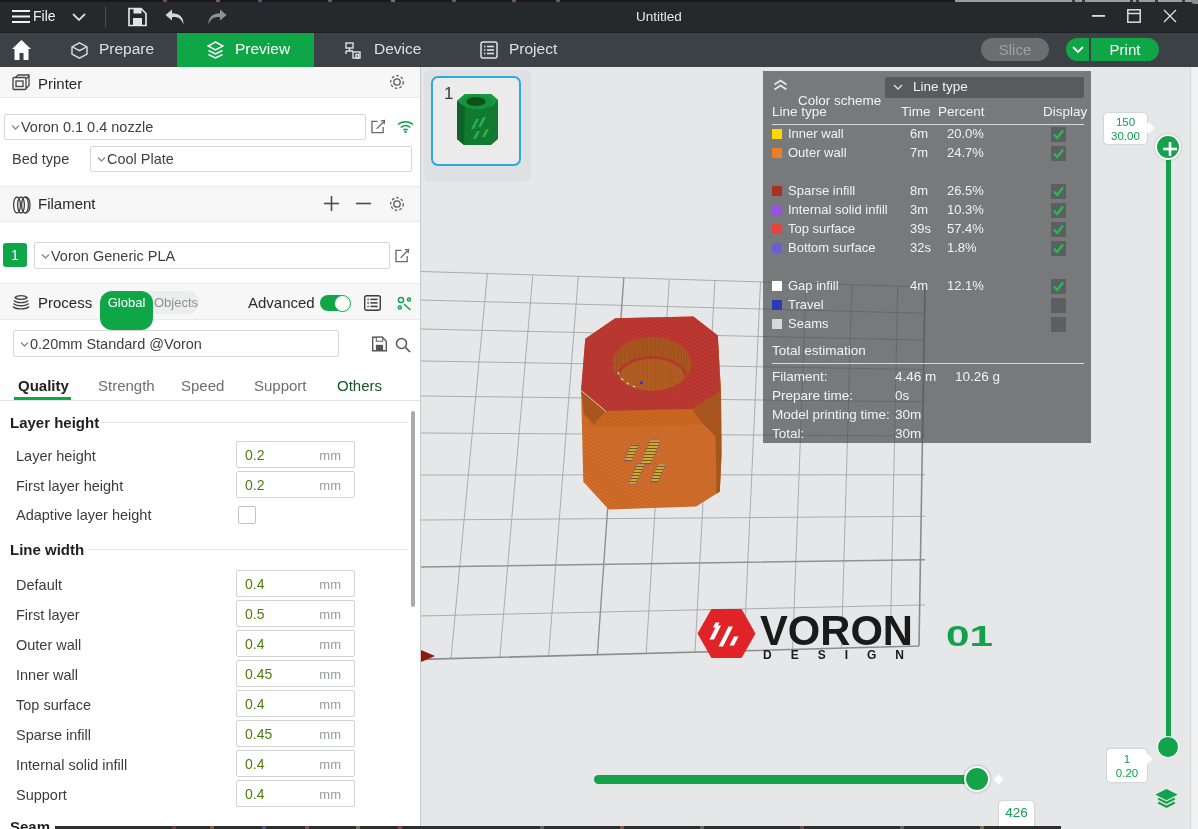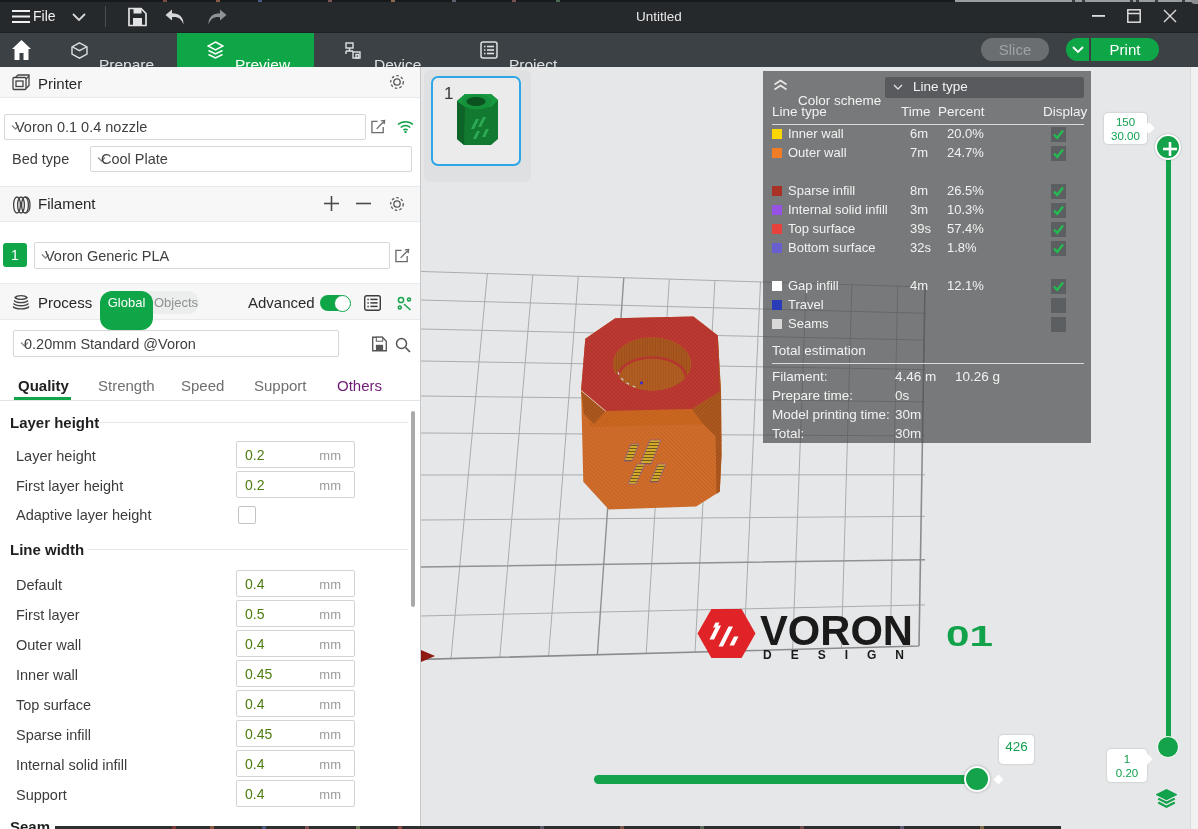--- a/index.html
+++ b/index.html
@@ -3,32 +3,32 @@
 *{margin:0;padding:0;box-sizing:border-box;}
 html,body{width:1198px;height:829px;overflow:hidden;}
 body{font-family:"Liberation Sans",sans-serif;position:relative;background:#fff;}
 .abs{position:absolute;}
 
 #titlebar{left:0;top:0;width:1198px;height:33px;background:#26292c;border-bottom:1px solid #1e2124;}
 #titlebar .fileTxt{left:33px;top:8px;color:#f0f0f0;font-size:14px;}
 #untitled{left:636px;top:9px;color:#e8e8e8;font-size:13.5px;}
 
 #tabbar{left:0;top:33px;width:1198px;height:34px;background:#3b4144;}
-.tabtxt{color:#dde1e3;font-size:15.5px;top:7px;margin-top:16px;}
+.tabtxt{color:#dde1e3;font-size:15.5px;top:7px;}
 #prevTab{left:177px;top:0;width:137px;height:34px;background:#0fa648;}
 #sliceBtn{left:981px;top:5px;width:68px;height:23px;border-radius:12px;background:#6b6e71;color:#9fa2a5;font-size:15px;text-align:center;line-height:23px;}
 #dropBtn{left:1066px;top:5px;width:23px;height:23px;border-radius:12px 0 0 12px;background:#0fa648;}
 #printBtn{left:1091px;top:5px;width:68px;height:23px;border-radius:0 12px 12px 0;background:#0fa648;color:#fff;font-size:15px;text-align:center;line-height:23px;}
 
 #sidebar{left:0;top:67px;width:421px;height:762px;background:#fff;border-right:1px solid #c8c9ca;}
 .band{position:absolute;left:0;width:420px;background:#f7f7f8;border-bottom:1px solid #e9eaeb;}
 .bandTitle{position:absolute;font-size:15px;color:#262626;}
 .combo{position:absolute;background:#fff;border:1px solid #d6d7d8;border-radius:2px;color:#404040;font-size:14.5px;}
 .combo .chev{position:absolute;left:6px;top:50%;margin-top:-4px;width:9px;height:9px;}
-.combo .ctxt{position:absolute;left:10px;top:50%;transform:translateY(-50%);white-space:nowrap;}
+.combo .ctxt{position:absolute;left:16px;top:50%;transform:translateY(-50%);white-space:nowrap;}
 .plabel{position:absolute;font-size:14.5px;color:#3c3c3c;}
 .pbox{position:absolute;left:236px;width:119px;height:27px;border:1px solid #d2d3d4;border-radius:2px;background:#fff;}
 .pbox .val{position:absolute;left:8px;top:50%;transform:translateY(-50%);font-size:14px;color:#4d7c0f;}
 .pbox .unit{position:absolute;right:13px;top:50%;transform:translateY(-50%);font-size:13px;color:#9a9b9c;}
 .secTitle{position:absolute;left:10px;font-size:15px;font-weight:bold;color:#1f1f1f;}
 .secLine{position:absolute;height:1px;background:#e7e8e9;}
 
 #viewport{left:421px;top:67px;width:777px;height:762px;background:#e6e7e8;overflow:hidden;}
 
 #legend{left:342px;top:4px;width:328px;height:372px;background:rgba(72,74,76,0.70);color:#f2f2f2;font-size:13px;}
@@ -274,21 +274,21 @@
     </svg>
 <svg class="abs" style="left:395px;top:270px;" width="16" height="16" viewBox="0 0 16 16">
       <circle cx="6.5" cy="6.5" r="5" fill="none" stroke="#555" stroke-width="1.5"></circle>
       <line x1="10.5" y1="10.5" x2="15" y2="15" stroke="#555" stroke-width="1.7"></line>
     </svg>
 <div class="abs" style="left:18px;top:310px;font-size:15px;font-weight:bold;color:#202020;">Quality</div>
 <div class="abs" style="left:14px;top:330px;width:57px;height:3px;background:#0fa648;"></div>
 <div class="abs" style="left:98px;top:310px;font-size:15px;color:#6e6f70;">Strength</div>
 <div class="abs" style="left:181px;top:310px;font-size:15px;color:#6e6f70;">Speed</div>
 <div class="abs" style="left:254px;top:310px;font-size:15px;color:#6e6f70;">Support</div>
-<div class="abs" style="left:337px;top:310px;font-size:15px;color:#701a75;">Others</div>
+<div class="abs" style="left:337px;top:310px;font-size:15px;color:#14532d;">Others</div>
 <div class="abs" style="left:0;top:333px;width:420px;height:1px;background:#e2e3e4;"></div>
 <div class="secTitle" style="top:347px;">Layer height</div>
 <div class="secLine" style="left:100px;top:355px;width:308px;"></div>
 <div class="plabel" style="left:16px;top:381px;">Layer height</div>
 <div class="pbox" style="top:374px;">
       <span class="val">0.2</span>
       <span class="unit">mm</span>
     </div>
 <div class="plabel" style="left:16px;top:411px;">First layer height</div>
 <div class="pbox" style="top:404px;">
@@ -565,21 +565,21 @@
 <div class="abs" style="left:722px;top:688px;width:8px;height:8px;background:#fff;transform:rotate(45deg);"></div>
 <svg class="abs" style="left:735px;top:722px;" width="21" height="19" viewBox="0 0 17 15">
       <g fill="none" stroke="#12a24c" stroke-width="1.8">
         <path d="M8.5 0.8 L15.6 4.4 L8.5 8 L1.4 4.4 Z" fill="#12a24c"></path>
         <path d="M1.8 7.6 L8.5 11 L15.2 7.6"></path>
         <path d="M1.8 10.8 L8.5 14.2 L15.2 10.8"></path>
       </g>
     </svg>
 <div class="abs" style="left:173px;top:708px;width:395px;height:9px;border-radius:5px;background:#14a24b;"></div>
 <div class="abs" style="left:543px;top:699px;width:26px;height:26px;border-radius:50%;background:#14a24b;border:2.5px solid #fff;box-shadow:0 0 3px rgba(0,0,0,0.3);"></div>
-<div class="wbox" style="left:578px;top:668px;width:35px;height:29px;font-size:13.5px;line-height:23px;">426</div>
+<div class="wbox" style="left:578px;top:734px;width:35px;height:29px;font-size:13.5px;line-height:23px;">426</div>
 <div class="abs" style="left:574px;top:709px;width:7px;height:7px;background:#fff;transform:rotate(45deg);"></div>
 <div class="abs" style="left:769px;top:0;width:8px;height:762px;background:#f1f1f2;border-left:1px solid #d8d9da;"></div>
 <div class="abs" style="left:0;top:759px;width:640px;height:3px;background:#2e2e2e;"></div>
 </div>
 
 <div class="abs" style="left:55px;top:826px;width:366px;height:3px;background:#2e2e2e;z-index:50;"></div>
 <div class="abs" style="left:172px;top:826px;width:4px;height:3px;background:#7a3a3a;z-index:51;"></div>
 <div class="abs" style="left:210px;top:826px;width:4px;height:3px;background:#8a5a40;z-index:51;"></div>
 <div class="abs" style="left:262px;top:826px;width:4px;height:3px;background:#4a5a80;z-index:51;"></div>
 <div class="abs" style="left:305px;top:826px;width:4px;height:3px;background:#7a5050;z-index:51;"></div>

